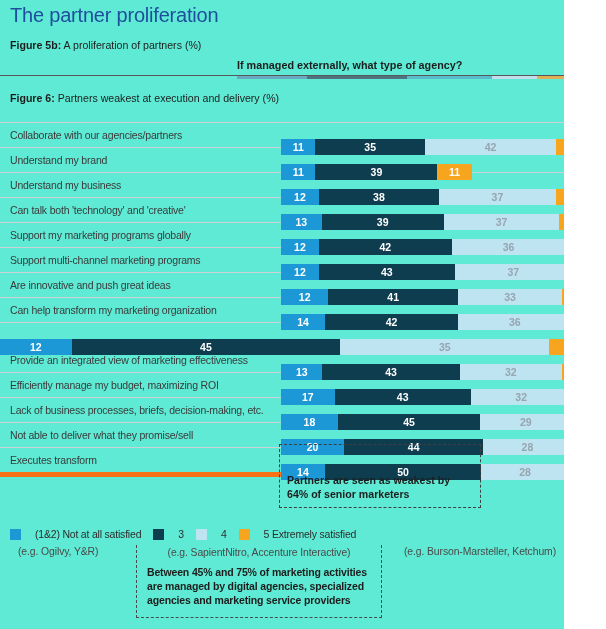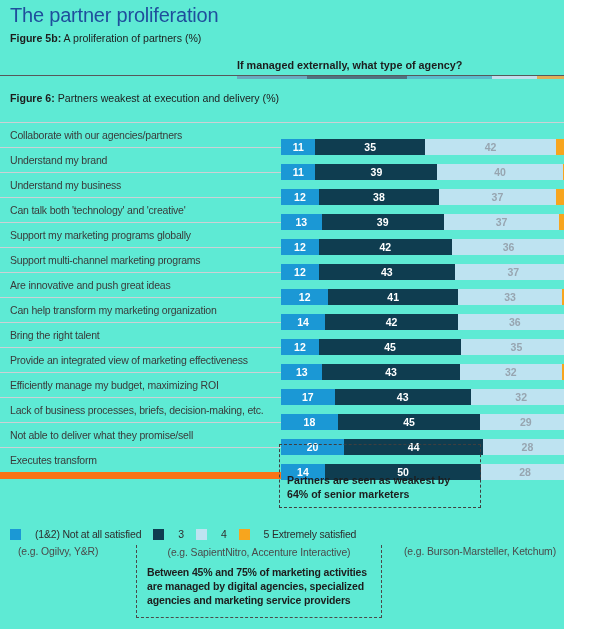--- a/index.html
+++ b/index.html
@@ -3,31 +3,31 @@
 <meta charset="utf-8">
 <style>
   html,body{margin:0;padding:0;background:#fff;}
   body{font-family:"Liberation Sans",sans-serif;-webkit-font-smoothing:antialiased;}
   .page{position:relative;width:564px;height:629px;background:#5eead4;overflow:hidden;}
 
   .title{position:absolute;left:10px;top:4px;font-size:20px;font-weight:400;letter-spacing:-0.2px;}
 
   .cap{position:absolute;left:10px;font-size:10.6px;color:#1d1d1d;}
   .cap b{font-weight:bold;}
-  .cap5b{top:32px;}
+  .cap5b{top:39px;}
   .cap6{top:92px;}
 
   .f5b-header{position:absolute;left:237px;top:59px;font-size:10.8px;font-weight:bold;color:#1d1d1d;}
 
   .rule{position:absolute;left:0;top:75px;width:606px;height:1px;background:#57585a;}
   .sliver{position:absolute;left:237px;top:76px;height:3px;display:flex;}
   .sliver span{height:3px;display:block;}
 
   .chart{position:absolute;left:0;top:122px;width:606px;}
-  .rows{border-bottom:7px solid #f97316;}
+  .rows{border-bottom:5px solid #f97316;}
   .row{display:flex;align-items:center;height:24px;border-top:1px solid #ccd1d5;}
   .row-label{flex:0 0 271px;padding-left:10px;font-size:10.5px;letter-spacing:-0.2px;color:#3a3a3a;white-space:nowrap;overflow:hidden;}
   .bars{flex:1;margin-right:9px;height:16px;display:flex;}
   .seg{height:16px;display:flex;align-items:center;justify-content:center;font-size:10.5px;font-weight:bold;box-sizing:border-box;margin-top:12px;}
 
   .anno-box{position:absolute;left:279px;top:322px;width:202px;height:64px;border:1.5px dashed #3f3f3f;box-sizing:border-box;}
   .anno-text{margin-top:26px;padding:3px 7px 0 7px;font-size:10.6px;font-weight:bold;line-height:1.3;color:#1d1d1d;}
 
   .legend{position:absolute;left:10px;top:528px;display:flex;align-items:center;gap:12px;}
   .leg-item{display:flex;align-items:center;gap:14px;}
@@ -75,21 +75,20 @@
             <div class="seg" style="width: 34.6535%; background: rgb(15, 61, 80); color: rgb(255, 255, 255);">35</div>
             <div class="seg" style="width: 41.5842%; background: rgb(190, 227, 241); color: rgb(151, 165, 176);">42</div>
             <div class="seg" style="width: 12.8713%; background: rgb(247, 165, 30); color: rgb(255, 255, 255);">13</div>
           </div>
         </div>
         <div class="row">
           <div class="row-label">Understand my brand</div>
           <div class="bars">
             <div class="seg" style="width: 10.8911%; background: rgb(27, 152, 213); color: rgb(255, 255, 255);">11</div>
             <div class="seg" style="width: 38.6139%; background: rgb(15, 61, 80); color: rgb(255, 255, 255);">39</div>
-            <div class="seg" style="width: 39.604%; background: rgb(190, 227, 241); color: rgb(151, 165, 176);">40</div>
             <div class="seg" style="width: 10.8911%; background: rgb(247, 165, 30); color: rgb(255, 255, 255);">11</div>
           </div>
         </div>
         <div class="row">
           <div class="row-label">Understand my business</div>
           <div class="bars">
             <div class="seg" style="width: 12%; background: rgb(27, 152, 213); color: rgb(255, 255, 255);">12</div>
             <div class="seg" style="width: 38%; background: rgb(15, 61, 80); color: rgb(255, 255, 255);">38</div>
             <div class="seg" style="width: 37%; background: rgb(190, 227, 241); color: rgb(151, 165, 176);">37</div>
             <div class="seg" style="width: 13%; background: rgb(247, 165, 30); color: rgb(255, 255, 255);">13</div>
@@ -134,21 +133,20 @@
         <div class="row">
           <div class="row-label">Can help transform my marketing organization</div>
           <div class="bars">
             <div class="seg" style="width: 14%; background: rgb(27, 152, 213); color: rgb(255, 255, 255);">14</div>
             <div class="seg" style="width: 42%; background: rgb(15, 61, 80); color: rgb(255, 255, 255);">42</div>
             <div class="seg" style="width: 36%; background: rgb(190, 227, 241); color: rgb(151, 165, 176);">36</div>
             <div class="seg" style="width: 8%; background: rgb(247, 165, 30); color: rgb(255, 255, 255);">8</div>
           </div>
         </div>
         <div class="row">
-          <div class="row-label">Bring the right talent</div>
           <div class="bars">
             <div class="seg" style="width: 12%; background: rgb(27, 152, 213); color: rgb(255, 255, 255);">12</div>
             <div class="seg" style="width: 45%; background: rgb(15, 61, 80); color: rgb(255, 255, 255);">45</div>
             <div class="seg" style="width: 35%; background: rgb(190, 227, 241); color: rgb(151, 165, 176);">35</div>
             <div class="seg" style="width: 8%; background: rgb(247, 165, 30); color: rgb(255, 255, 255);">8</div>
           </div>
         </div>
         <div class="row">
           <div class="row-label">Provide an integrated view of marketing effectiveness</div>
           <div class="bars">

